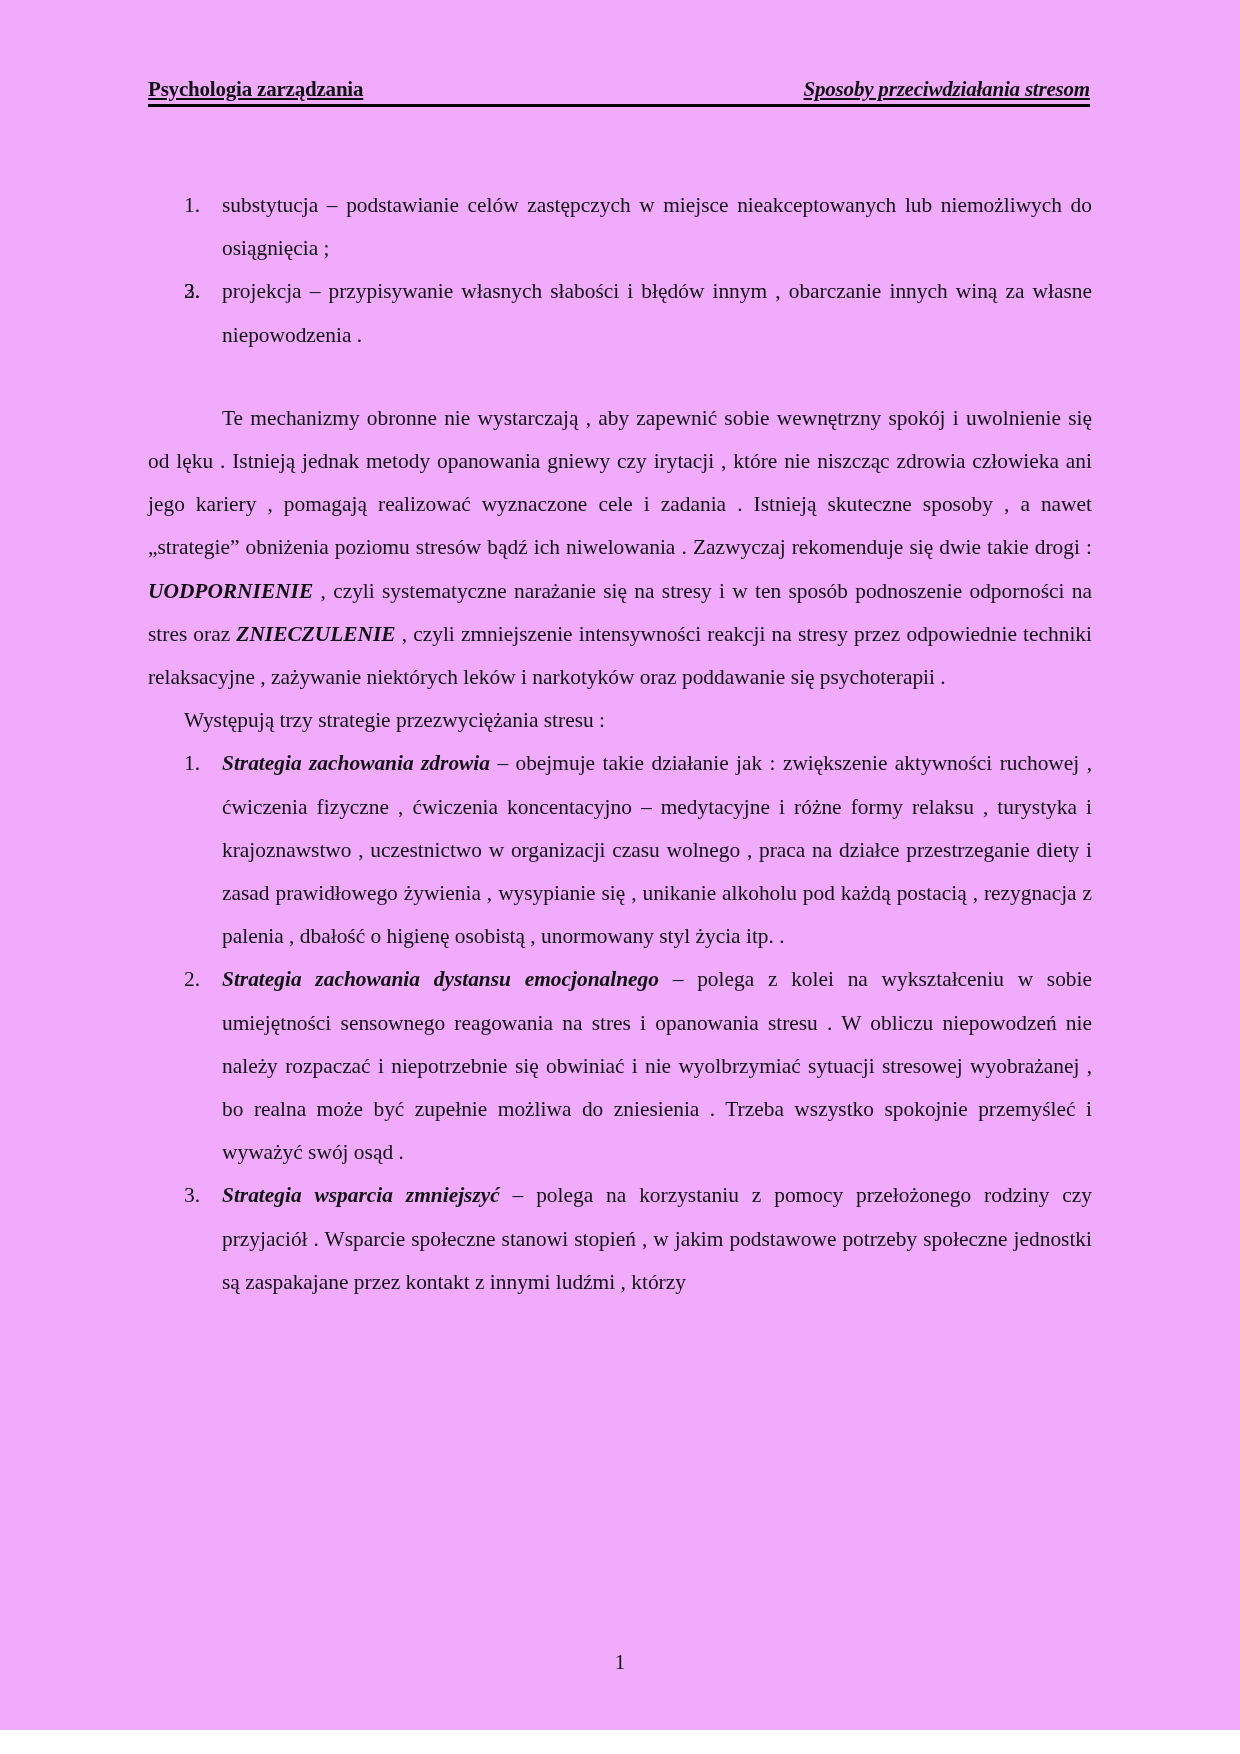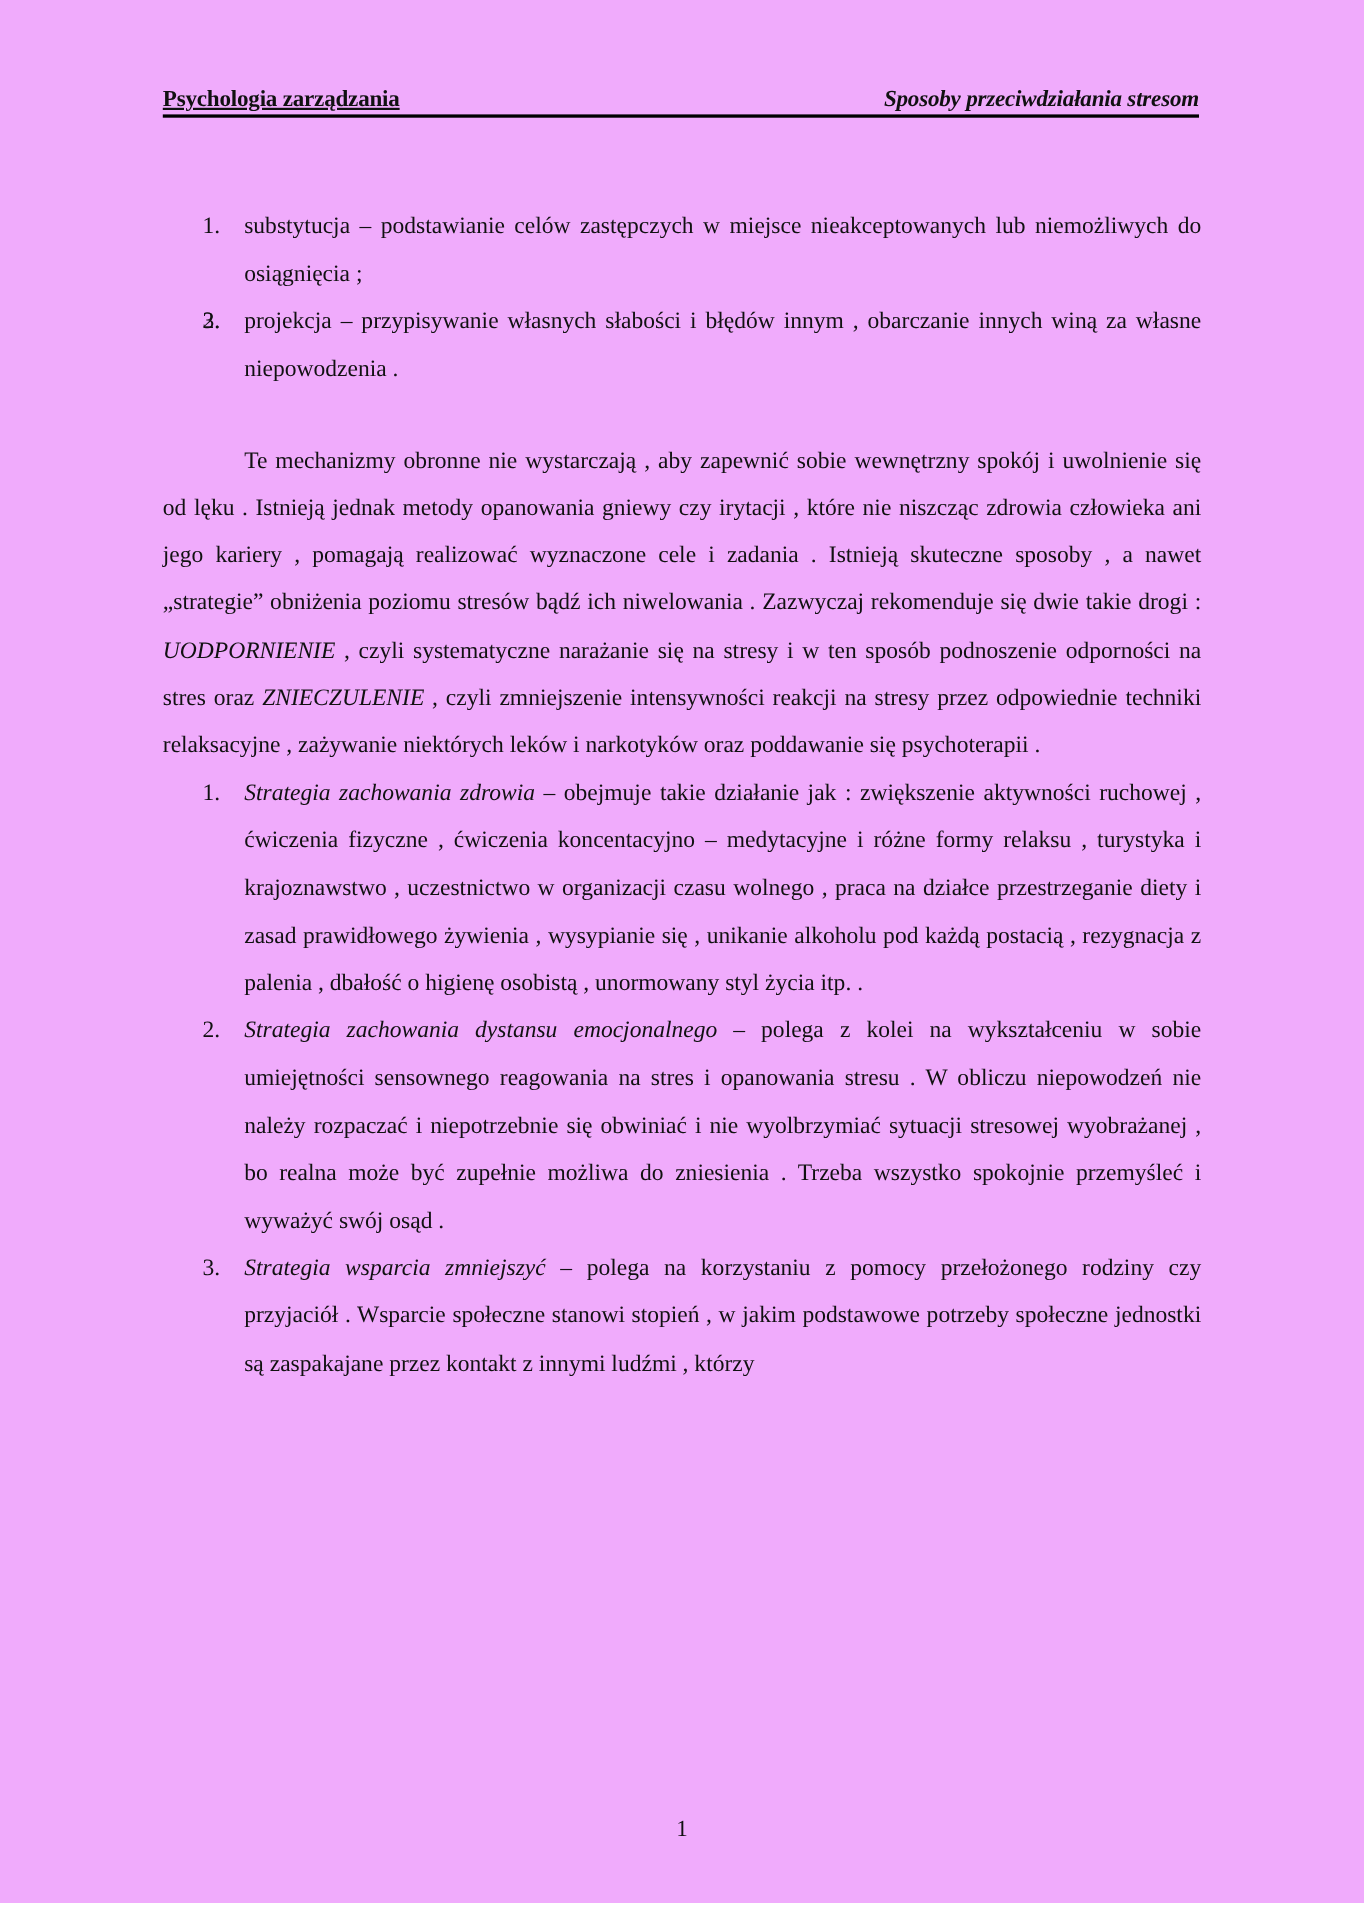--- a/index.html
+++ b/index.html
@@ -5,32 +5,32 @@
   html, body { margin: 0; padding: 0; background: #ffffff; }
   body { width: 1240px; height: 1754px; position: relative; overflow: hidden;
          font-family: "Liberation Serif", "DejaVu Serif", serif; color: #111; }
   .page { position: absolute; left: 0; top: 0; width: 1240px; height: 1730px; background: #f0abfc; }
 
   .header { position: absolute; left: 148px; top: 76px; width: 942px; height: 28px;
             border-bottom: 3px solid #000; }
   .header .left { position: absolute; left: 0; bottom: 2px; font-weight: bold; font-size: 21px;
                   text-decoration: underline; letter-spacing: -0.2px; }
   .header .right { position: absolute; right: 0; bottom: 2px; font-weight: bold; font-style: italic;
-                   font-size: 21px; letter-spacing: -0.2px; }
+                   font-size: 21px; text-decoration: underline; letter-spacing: -0.2px; }
 
   .body { position: absolute; left: 148px; top: 184px; width: 944px;
           font-size: 21.4px; line-height: 43.2px; text-align: justify; }
   .para { margin: 0; text-indent: 74px; }
   .para.small-indent { text-indent: 36px; }
   .gap { height: 40px; }
 
   ol.list { margin: 0; padding: 0; list-style: none; }
   ol.list li { position: relative; padding-left: 74px; text-align: justify; }
   ol.list li .num { position: absolute; left: 36px; top: 0; }
-  b.em { font-weight: normal; font-style: italic; }
+  b.em { font-weight: bold; font-style: italic; }
 
   .pagenum { position: absolute; left: 0; width: 1240px; top: 1650px; text-align: center;
              font-size: 21px; }
 </style>
 </head>
 <body>
 
 <div class="page">
 
   <div class="header">
@@ -52,20 +52,21 @@
       <li>
         <span class="num">3.</span>
         <span>projekcja – przypisywanie własnych słabości i błędów innym , obarczanie innych winą za własne niepowodzenia .</span>
       </li>
     </ol>
 
     <div class="gap"></div>
 
     <p class="para"><span>Te mechanizmy obronne nie wystarczają , aby zapewnić sobie wewnętrzny spokój i uwolnienie się od lęku . Istnieją jednak metody opanowania gniewy czy irytacji , które nie niszcząc zdrowia człowieka ani jego kariery , pomagają realizować wyznaczone cele i zadania . Istnieją skuteczne sposoby , a nawet „strategie” obniżenia poziomu stresów bądź ich niwelowania . Zazwyczaj rekomenduje się dwie takie drogi : </span><b class="em">UODPORNIENIE</b><span> , czyli systematyczne narażanie się na stresy i w ten sposób podnoszenie odporności na stres oraz </span><b class="em">ZNIECZULENIE</b><span> , czyli zmniejszenie intensywności reakcji na stresy przez odpowiednie techniki relaksacyjne , zażywanie niektórych leków i narkotyków oraz poddawanie się psychoterapii .</span></p>
 
+    <p class="para small-indent">Występują trzy strategie przezwyciężania stresu :</p>
 
     <ol class="list">
       <li>
         <span class="num">1.</span>
         <b class="em">Strategia zachowania zdrowia</b><span> – obejmuje takie działanie jak : zwiększenie aktywności ruchowej , ćwiczenia fizyczne , ćwiczenia koncentacyjno – medytacyjne i różne formy relaksu , turystyka i krajoznawstwo , uczestnictwo w organizacji czasu wolnego , praca na działce przestrzeganie diety i zasad prawidłowego żywienia , wysypianie się , unikanie alkoholu pod każdą postacią , rezygnacja z palenia , dbałość o higienę osobistą , unormowany styl życia itp. .</span>
       </li>
       <li>
         <span class="num">2.</span>
         <b class="em">Strategia zachowania dystansu emocjonalnego</b><span> – polega z kolei na wykształceniu w sobie umiejętności sensownego reagowania na stres i opanowania stresu . W obliczu niepowodzeń nie należy rozpaczać i niepotrzebnie się obwiniać i nie wyolbrzymiać sytuacji stresowej wyobrażanej , bo realna może być zupełnie możliwa do zniesienia . Trzeba wszystko spokojnie przemyśleć i wyważyć swój osąd .</span>
       </li>

